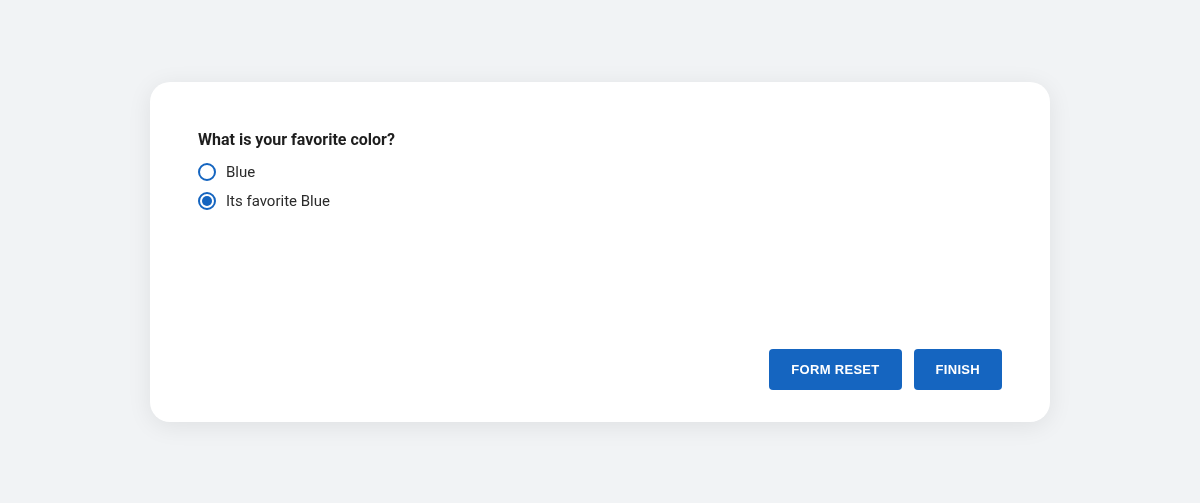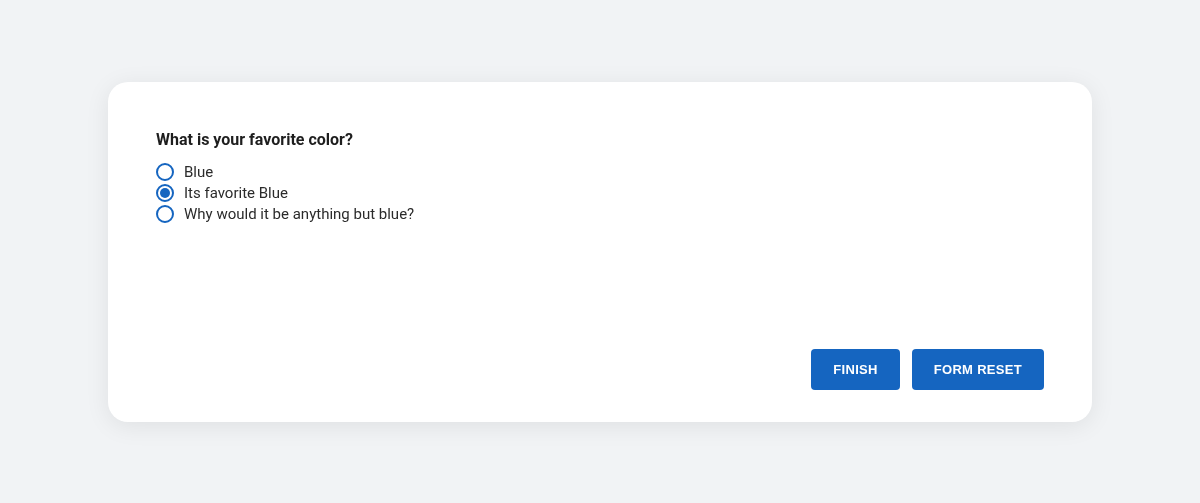--- a/index.html
+++ b/index.html
@@ -12,39 +12,39 @@
       background: #f1f3f5;
       width: 1200px;
       height: 503px;
       display: flex;
       align-items: center;
       justify-content: center;
       position: relative;
     }
     .card {
       background: #fff;
-      width: 984px;
+      width: 900px;
       height: 340px;
       border-radius: 20px;
       box-shadow: 0 4px 24px rgba(0,0,0,0.08);
       padding: 48px 48px 32px 48px;
       display: flex;
       flex-direction: column;
       position: relative;
     }
     .question {
       font-size: 16px;
       font-weight: 700;
       color: #1e1e1e;
       margin-bottom: 14px;
     }
     .options {
       display: flex;
       flex-direction: column;
-      gap: 3px;
+      gap: 11px;
     }
     .option {
       display: flex;
       align-items: center;
       gap: 10px;
       cursor: pointer;
     }
     .radio {
       width: 18px;
       height: 18px;
@@ -98,24 +98,20 @@
     <div class="option">
       <span class="radio"></span>
       <span class="option-label">Blue</span>
     </div>
 
     <div class="option">
       <span class="radio selected"></span>
       <span class="option-label">Its favorite Blue</span>
     </div>
 
-    <div class="option">
-      <span class="radio"></span>
-      <span class="option-label">Why would it be anything but blue?</span>
-    </div>
 
   </div>
 
   <div class="button-row">
+    <button class="btn">FORM RESET</button>
     <button class="btn">FINISH</button>
-    <button class="btn">FORM RESET</button>
   </div>
 </div>
 
 </body></html>

